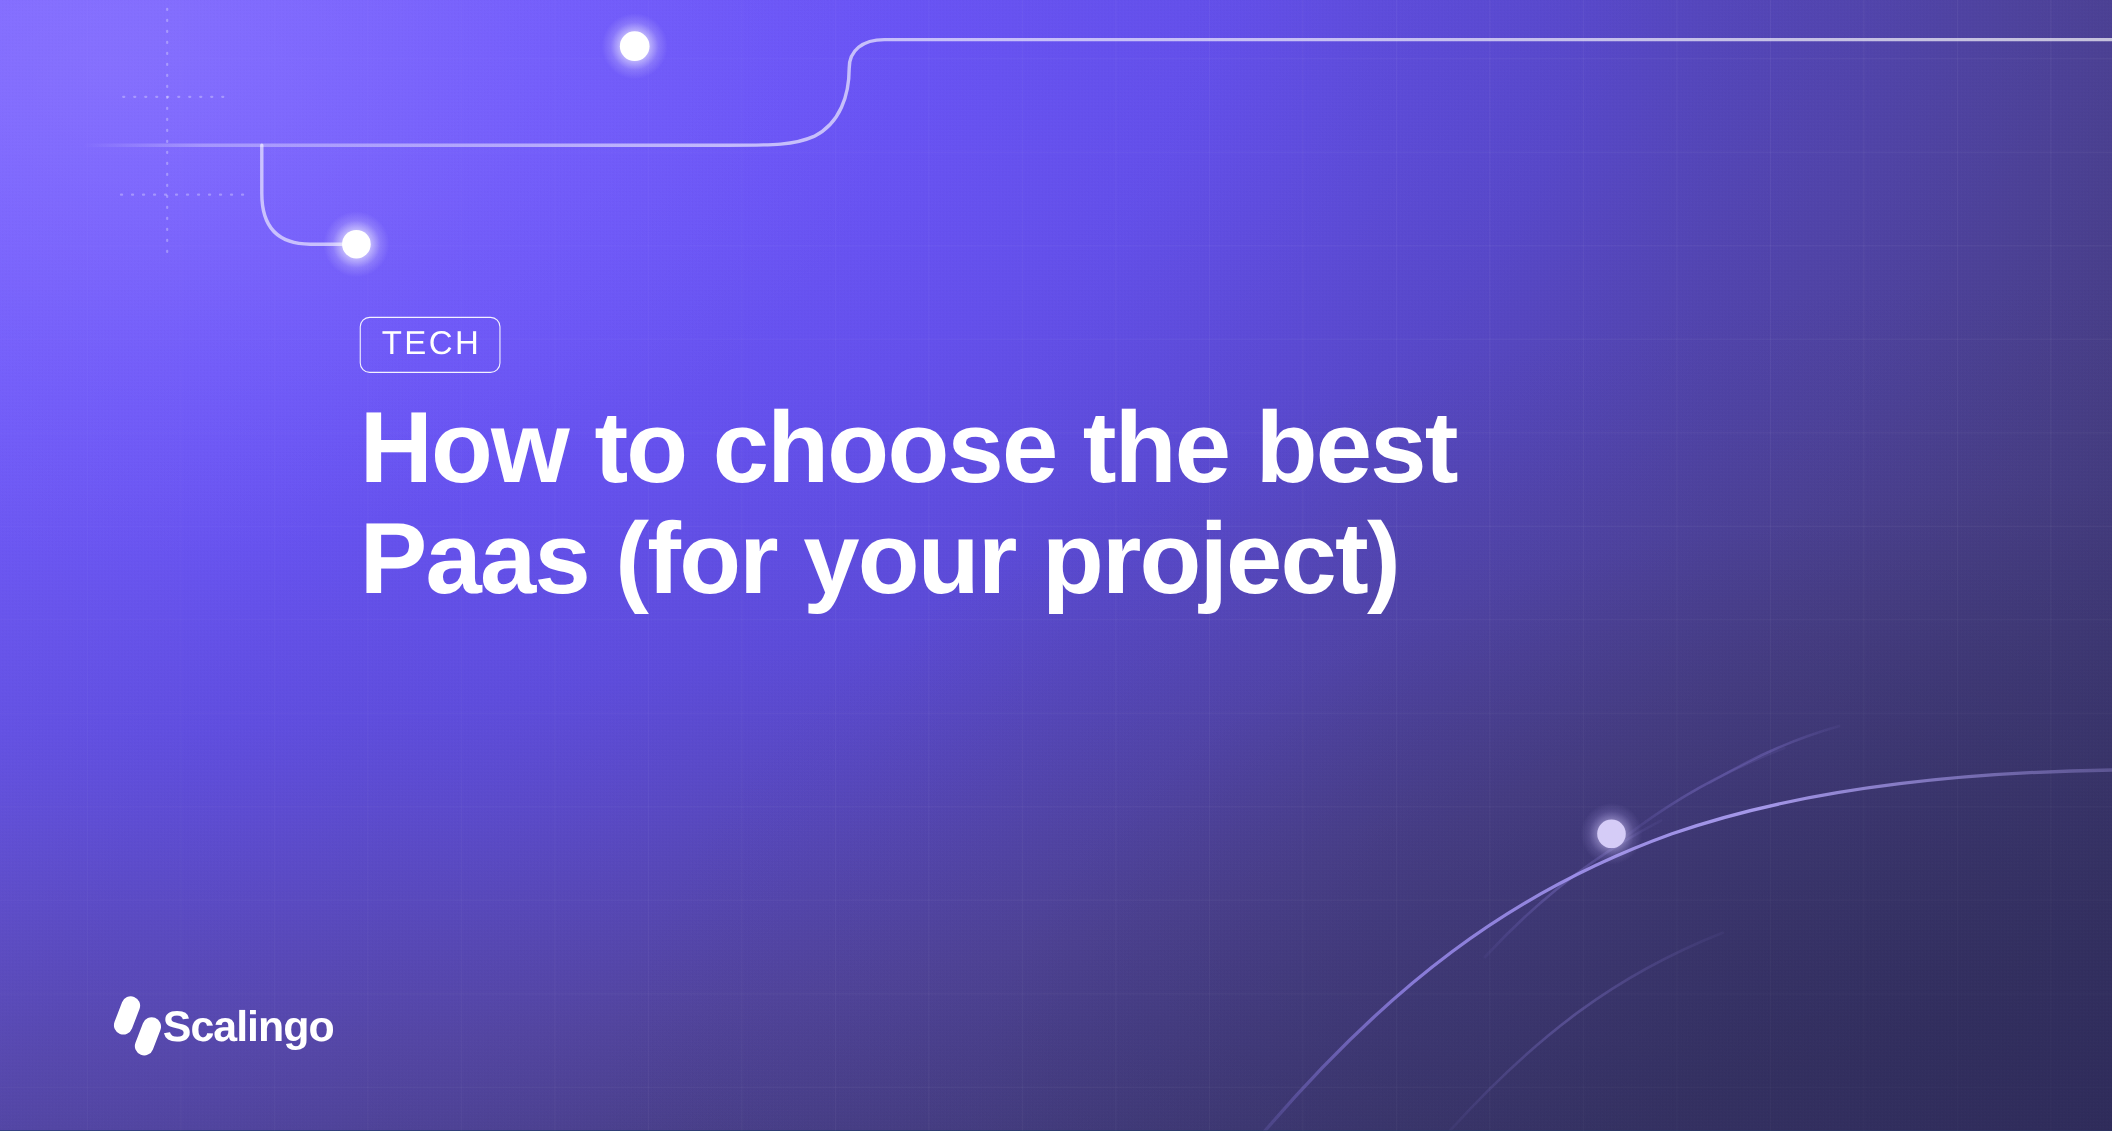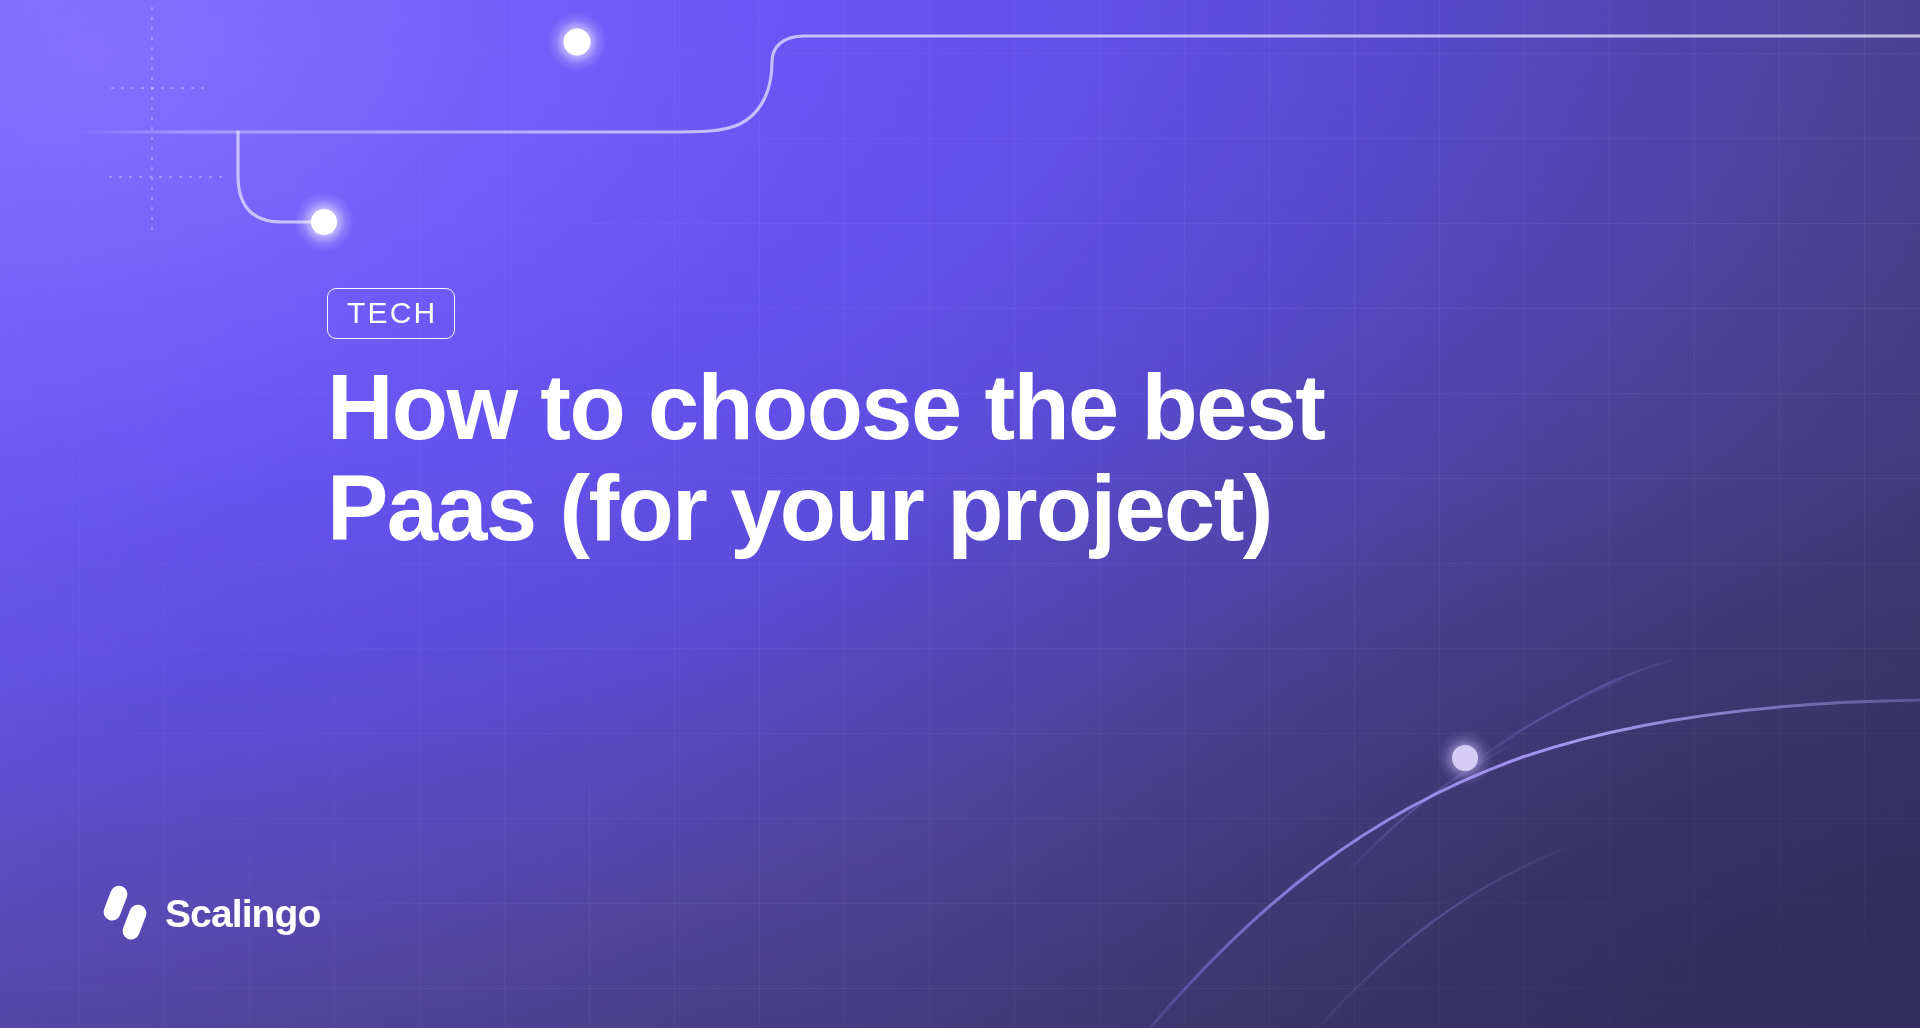--- a/index.html
+++ b/index.html
@@ -131,24 +131,23 @@
     line-height: 1.10;
     font-weight: 700;
     letter-spacing: -1.6px;
     max-width: 1120px;
   }
 
   
   .logo {
     position: absolute;
     left: 106px;
-    bottom: 86px;
+    bottom: 66px;
     display: flex;
     align-items: center;
-    gap: 17px;
     text-align: center;
   }
   .logo-mark {
     position: relative;
     width: 42px;
     height: 57px;
     flex: none;
   }
   .logo-mark .bar {
     position: absolute;

